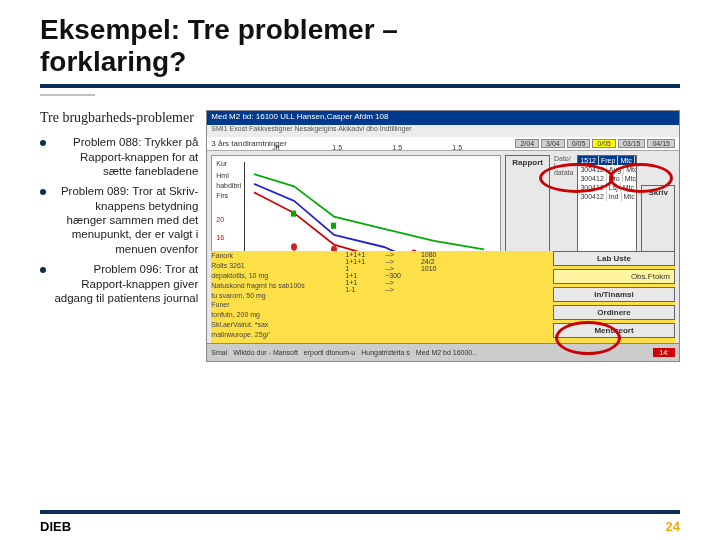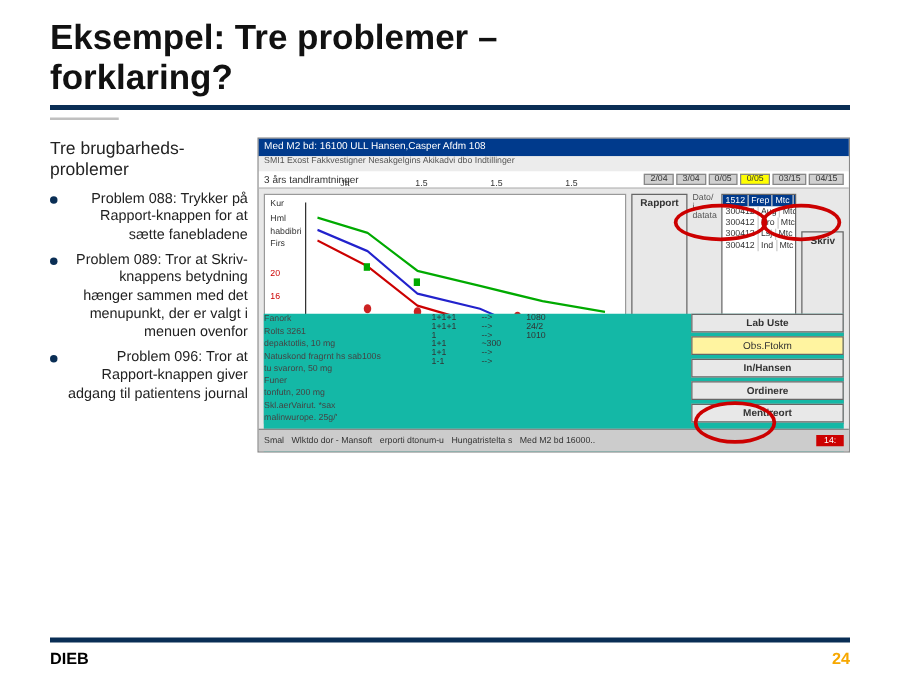--- a/index.html
+++ b/index.html
@@ -20,21 +20,21 @@
     height: 4px; background: #0a2e55;
     margin-bottom: 6px;
   }
   .title-rule2 {
     height: 2px; background: #c0c0c0;
     width: 55px;
     margin-bottom: 14px;
   }
   .content { display: flex; gap: 8px; }
   .leftcol { width: 170px; font-size: 12px; color: #222; }
-  .subhead { font-size: 14px; margin-bottom: 8px; line-height: 1.2; }
+  .subhead { font-size: 14px; margin-bottom: 8px; line-height: 1.2; font-family: Liberation Serif, serif; }
   .bullets { list-style: none; text-align: right; }
   .bullets li { position: relative; padding-left: 14px; margin-bottom: 6px; line-height: 1.25; font-size: 11.5px; }
   .bullets li::before {
     content: ""; position: absolute; left: 0; top: 5px;
     width: 6px; height: 6px; border-radius: 50%; background: #0a2e55;
   }
   .screenshot {
     flex: 1; height: 252px;
     background: #e8e8e8;
     border: 1px solid #888;
@@ -49,25 +49,25 @@
   .ss-tab.active { background:#ff0; }
   .ss-body { position:relative; display:flex; height: calc(100% - 58px); background:#e8e8e8; }
   .ss-chart { width: 290px; background:#fff; border:1px solid #999; margin:4px; position:relative; }
   .ss-right { flex:1; padding:4px 4px 4px 0; display:flex; gap:4px; }
   .ss-btn { background:#e8e8e8; border:1px solid #666; padding:2px 6px; font-size:8px; text-align:center;font-weight:bold; }
   .ss-btn.rapport { font-weight:bold; }
   .ss-table { background:#fff; border:1px solid #666; flex:0 0 60px; font-size:7px; overflow:hidden; }
   .ss-table-h { background:#003a8c; color:#fff; display:flex; }
   .ss-table-h span, .ss-table-r span { flex:1; padding:1px 2px; border-right:1px solid #ccc; }
   .ss-table-r { display:flex; }
-  .ss-lower { position:absolute; bottom:0; left:4px; right:4px; height:110px; background:#14b8a6; display:flex; gap:4px; }
+  .ss-lower { position:absolute; bottom:0; left:4px; right:4px; height:110px; background:#fde047; display:flex; gap:4px; }
   .ss-lower-left { width:130px; font-size:7px; color:#444; line-height:1.4; }
   .ss-lower-mid { flex:1; font-size:7px; }
   .ss-lower-right { width:122px; display:flex; flex-direction:column; gap:3px; }
-  .ss-yellowbtn { background:#fff4a0; border:1px solid #666; padding:2px 4px; font-size:8px; text-align:center; }
+  .ss-yellowbtn { background:#fff4a0; border:1px solid #666; padding:2px 4px; font-size:8px; text-align:right; }
   .ss-taskbar { position:absolute; bottom:0; left:0; right:0; height:18px; background:#ccc; border-top:1px solid #888; display:flex; align-items:center; padding:0 4px; gap:6px; font-size:7px; }
   .ss-taskbar .red { background:#c00; color:#fff; padding:1px 6px; margin-left:auto; }
   .annot-circle { position:absolute; border:3px solid #c00; border-radius:50%; pointer-events:none; }
   .circ1 { width:75px; height:30px; top:52px; right:65px; }
   .circ2 { width:64px; height:30px; top:52px; right:6px; }
   .circ3 { width:66px; height:34px; top:210px; right:58px; }
   .chart-axis { position:absolute; left:32px; top:6px; bottom:6px; width:1px; background:#333; }
   .chart-axis-x { position:absolute; left:32px; right:6px; bottom:6px; height:1px; background:#333; }
   .ytick { position:absolute; left:4px; font-size:7px; color:#c00; }
   .ylab { position:absolute; left:4px; font-size:7px; color:#333; }
@@ -218,21 +218,21 @@
             <div>
               <div>1080</div>
               <div>24/2</div>
               <div>1010</div>
             </div>
           </div>
         </div>
         <div class="ss-lower-right">
           <div class="ss-btn">Lab Uste</div>
           <div class="ss-yellowbtn">Obs.Ftokm</div>
-          <div class="ss-btn">In/Hansen</div>
+          <div class="ss-btn">In/Tinamsi</div>
           <div class="ss-btn">Ordinere</div>
           <div class="ss-btn">Mentireort</div>
         </div>
       </div>
 
       <div class="ss-taskbar">
         <span>Smal</span>
         <span>Wlktdo dor - Mansoft</span>
         <span>erporti  dtonum-u</span>
         <span>Hungatristelta s</span>

